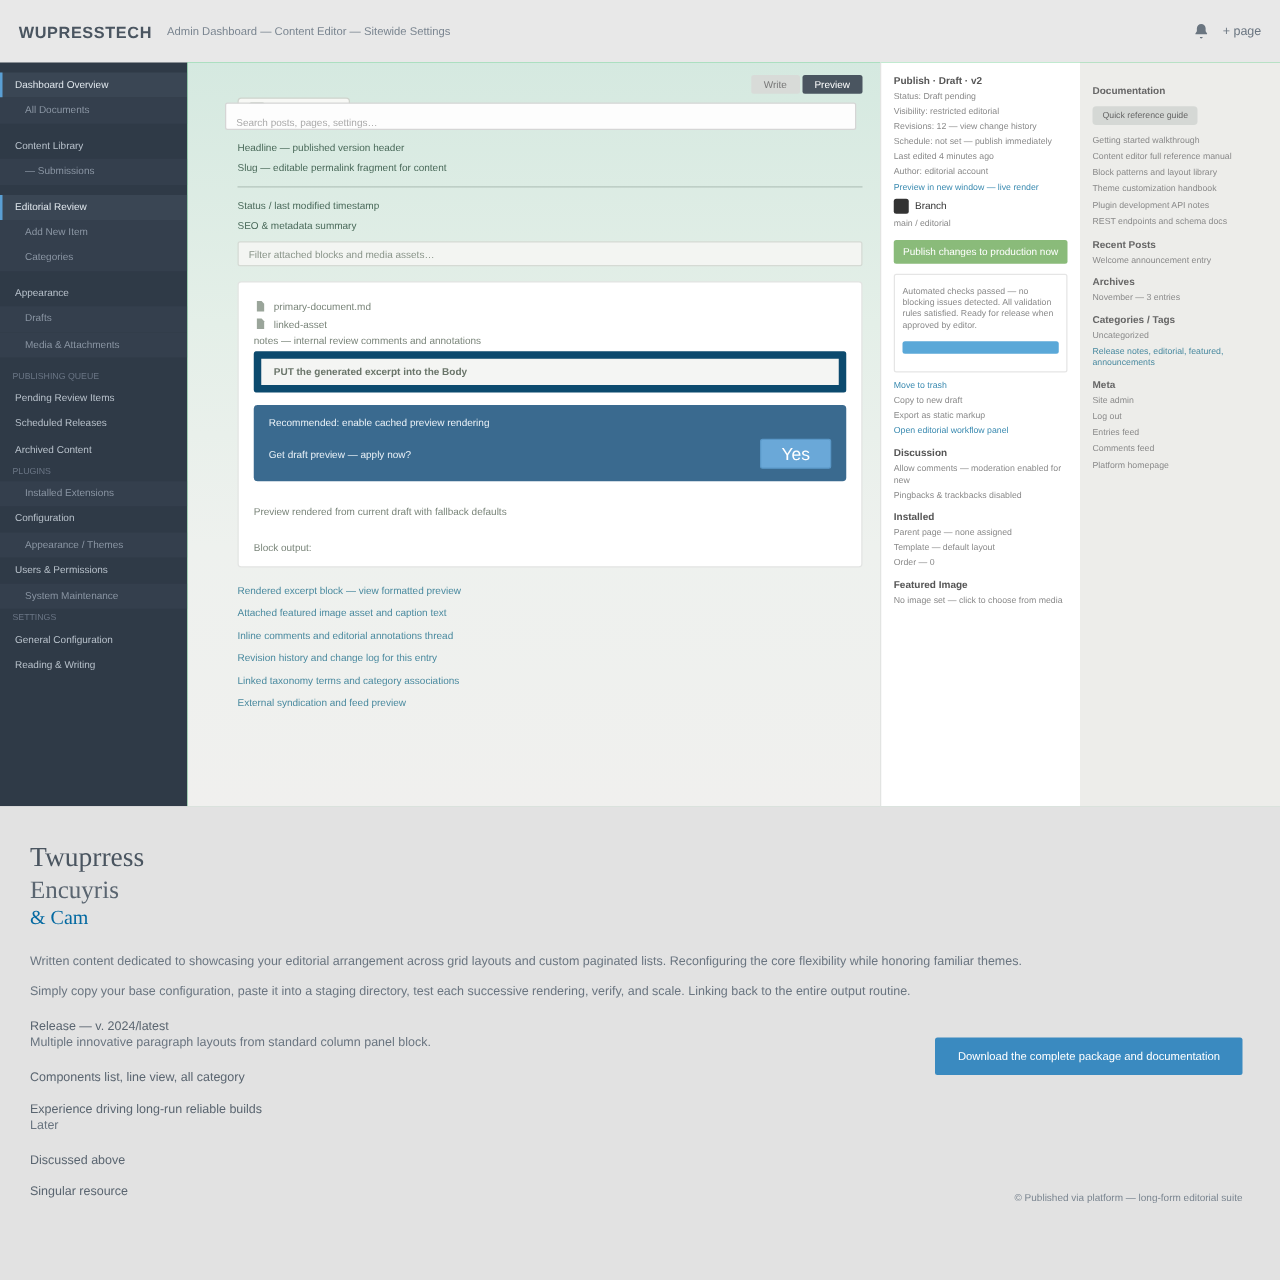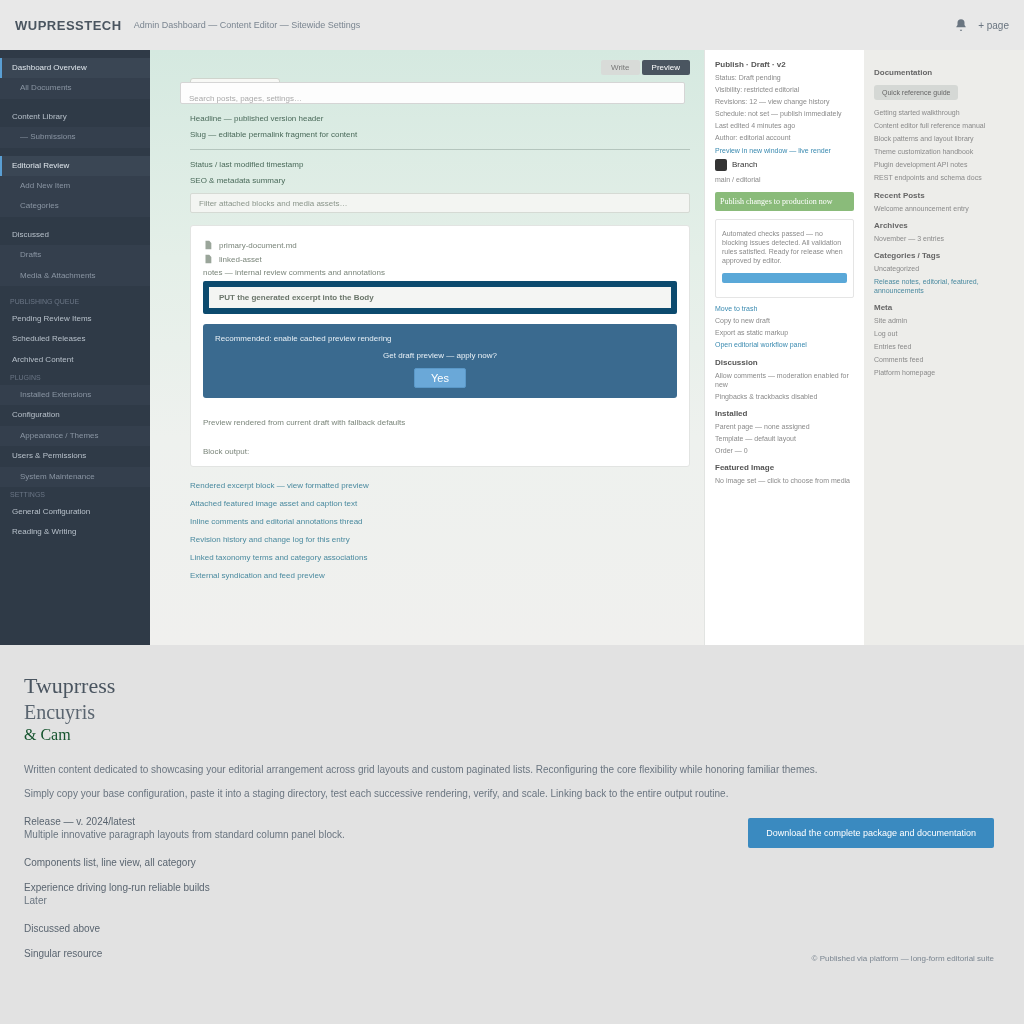--- a/index.html
+++ b/index.html
@@ -24,48 +24,48 @@
 .tab.active { background:#4a5560; color:#fff; }
 .title-badge { display:inline-flex; align-items:center; background:#f7f8f5; border:1px solid #cfd4cd; border-radius:3px; padding:3px 8px; margin-bottom:10px; }
 .title-badge .bx { background:#aeb9ad; color:#fff; font-size:8px; font-weight:bold; padding:1px 4px; border-radius:2px; margin-right:6px; }
 .field-line { font-size:8px; color:#4a6a5a; margin:7px 0; }
 .divider-lt { height:1px; background:rgba(120,140,130,0.4); margin:10px 0; }
 .bar-input { height:20px; background:#f3f5f2; border:1px solid #d5dad4; border-radius:2px; display:flex; align-items:center; padding:0 8px; font-size:8px; color:#8a958a; margin-top:8px; }
 .white-card { background:#fff; border:1px solid #e2e4e2; border-radius:3px; margin-top:12px; padding:10px 12px; }
 .wc-row { display:flex; align-items:center; font-size:8px; color:#7a857a; margin:4px 0; gap:6px; }
 .doc-icon { width:10px; height:10px; }
 .grey-strip { background:#f4f5f3; border:6px solid #0c4a6e; padding:6px 10px; font-size:8px; color:#6a756a; border-radius:2px; font-weight:600; }
-.blue-panel { background:#3a6a8f; color:#e8f0f6; border-radius:3px; margin-top:10px; padding:10px 12px; display:flex; align-items:center; flex-wrap:wrap; gap:8px;flex-direction:column; }
+.blue-panel { background:#3a6a8f; color:#e8f0f6; border-radius:3px; margin-top:10px; padding:10px 12px; display:flex; align-items:center; flex-wrap:wrap; gap:8px; }
 .blue-panel .l1 { width:100%; font-size:8px; }
 .blue-panel .l2 { font-size:8px; flex:1; }
-.blue-panel .btn { background:#6aa8d8; border:1px solid #5a98c8; color:#fff; font-size:11px; padding:3px 16px; border-radius:2px; }
+.blue-panel .btn { background:#6aa8d8; border:1px solid #5a98c8; color:#fff; font-size:14px; padding:3px 16px; border-radius:2px; }
 .par { font-size:8px; color:#7a857a; margin-top:20px; }
 .link-list { margin-top:14px; }
 .link-list div { font-size:8px; color:#4a8a9f; margin:9px 0; cursor:pointer; }
 .panel-col { width:160px; background:#fff; border-left:1px solid #e2e4e2; padding:10px 10px; overflow:hidden; }
 .p-head { font-size:8px; color:#555; font-weight:600; margin-bottom:4px; }
 .p-line { font-size:7px; color:#8a8a8a; margin:3px 0; line-height:1.3; }
 .p-line.l { color:#3a8ab0; }
-.p-btn-g { background:#8abb7a; color:#fff; font-size:8px; padding:5px; border-radius:2px; margin:8px 0;font-family:Liberation Serif, serif; }
+.p-btn-g { background:#8abb7a; color:#fff; font-size:8px; text-align:center; padding:5px; border-radius:2px; margin:8px 0; }
 .p-btn-b { background:#5aa8d8; color:#fff; font-size:8px; text-align:center; padding:5px; border-radius:2px; margin:8px 0; }
 .p-box { border:1px solid #e5e5e5; border-radius:2px; padding:6px; margin:6px 0; }
 .p-logo { display:flex; align-items:center; gap:5px; font-size:8px; color:#333; margin:4px 0; }
 .p-logo .sq { width:12px; height:12px; background:#333; border-radius:2px; }
 .right-col { width:160px; background:#ededea; padding:10px 10px; overflow:hidden; }
 .r-head { font-size:8px; color:#666; font-weight:600; margin:8px 0 4px; }
 .r-line { font-size:7px; color:#8a8a8a; margin:4px 0; line-height:1.3; }
 .r-line.l { color:#4a8aa0; }
 .r-grey-btn { background:#d5d8d5; border-radius:3px; padding:4px 8px; font-size:7px; color:#666; display:inline-block; margin:4px 0; }
 .lower { padding:28px 24px 10px; background:#e2e2e2; position:relative; }
 .lower h1 { font-family:Georgia,serif; font-size:22px; color:#4a5560; font-weight:normal; margin-bottom:2px; }
 .lower h2 { font-family:Georgia,serif; font-size:20px; color:#5a6570; font-weight:normal; margin-bottom:2px; }
-.lower h3 { font-family:Georgia,serif; font-size:16px; color:#14532d; font-weight:normal; margin-bottom:18px; }
+.lower h3 { font-family:Georgia,serif; font-size:16px; color:#0369a1; font-weight:normal; margin-bottom:18px; }
 .lower p { font-size:10px; color:#6a7580; line-height:1.6; margin-bottom:8px; max-width:920px; }
 .lower .sec { font-size:10px; color:#5a6570; margin-top:14px; }
-.cta { position:absolute; right:30px; top:173px; background:#3a8ac0; color:#fff; font-size:9px; padding:10px 18px; border-radius:2px; }
+.cta { position:absolute; right:30px; top:185px; background:#3a8ac0; color:#fff; font-size:9px; padding:10px 18px; border-radius:2px; }
 .foot-note { position:absolute; right:30px; bottom:6px; font-size:8px; color:#7a8590; }
 svg { display:block; }
 </style>
 </head>
 <body>
 
 <div class="topbar">
   <div class="logo">WUPRESSTECH</div>
   <div class="crumb">Admin Dashboard — Content Editor — Sitewide Settings</div>
   <div class="top-right">
@@ -88,21 +88,21 @@
     <div class="side-item active">Dashboard Overview</div>
     <div class="side-item sub">All Documents</div>
     <div class="side-group"></div>
     <div class="side-item">Content Library</div>
     <div class="side-item sub">— Submissions</div>
     <div class="side-group"></div>
     <div class="side-item active">Editorial Review</div>
     <div class="side-item sub">Add New Item</div>
     <div class="side-item sub">Categories</div>
     <div class="side-group"></div>
-    <div class="side-item">Discussed</div>
+    <div class="side-item">Appearance</div>
     <div class="side-item sub">Drafts</div>
     <div class="side-item sub">Media &amp; Attachments</div>
     <div class="side-group"></div>
     <div class="side-label">Publishing Queue</div>
     <div class="side-item">Pending Review Items</div>
     <div class="side-item">Scheduled Releases</div>
     <div class="side-item">Archived Content</div>
     <div class="side-label">Plugins</div>
     <div class="side-item sub">Installed Extensions</div>
     <div class="side-item">Configuration</div>

